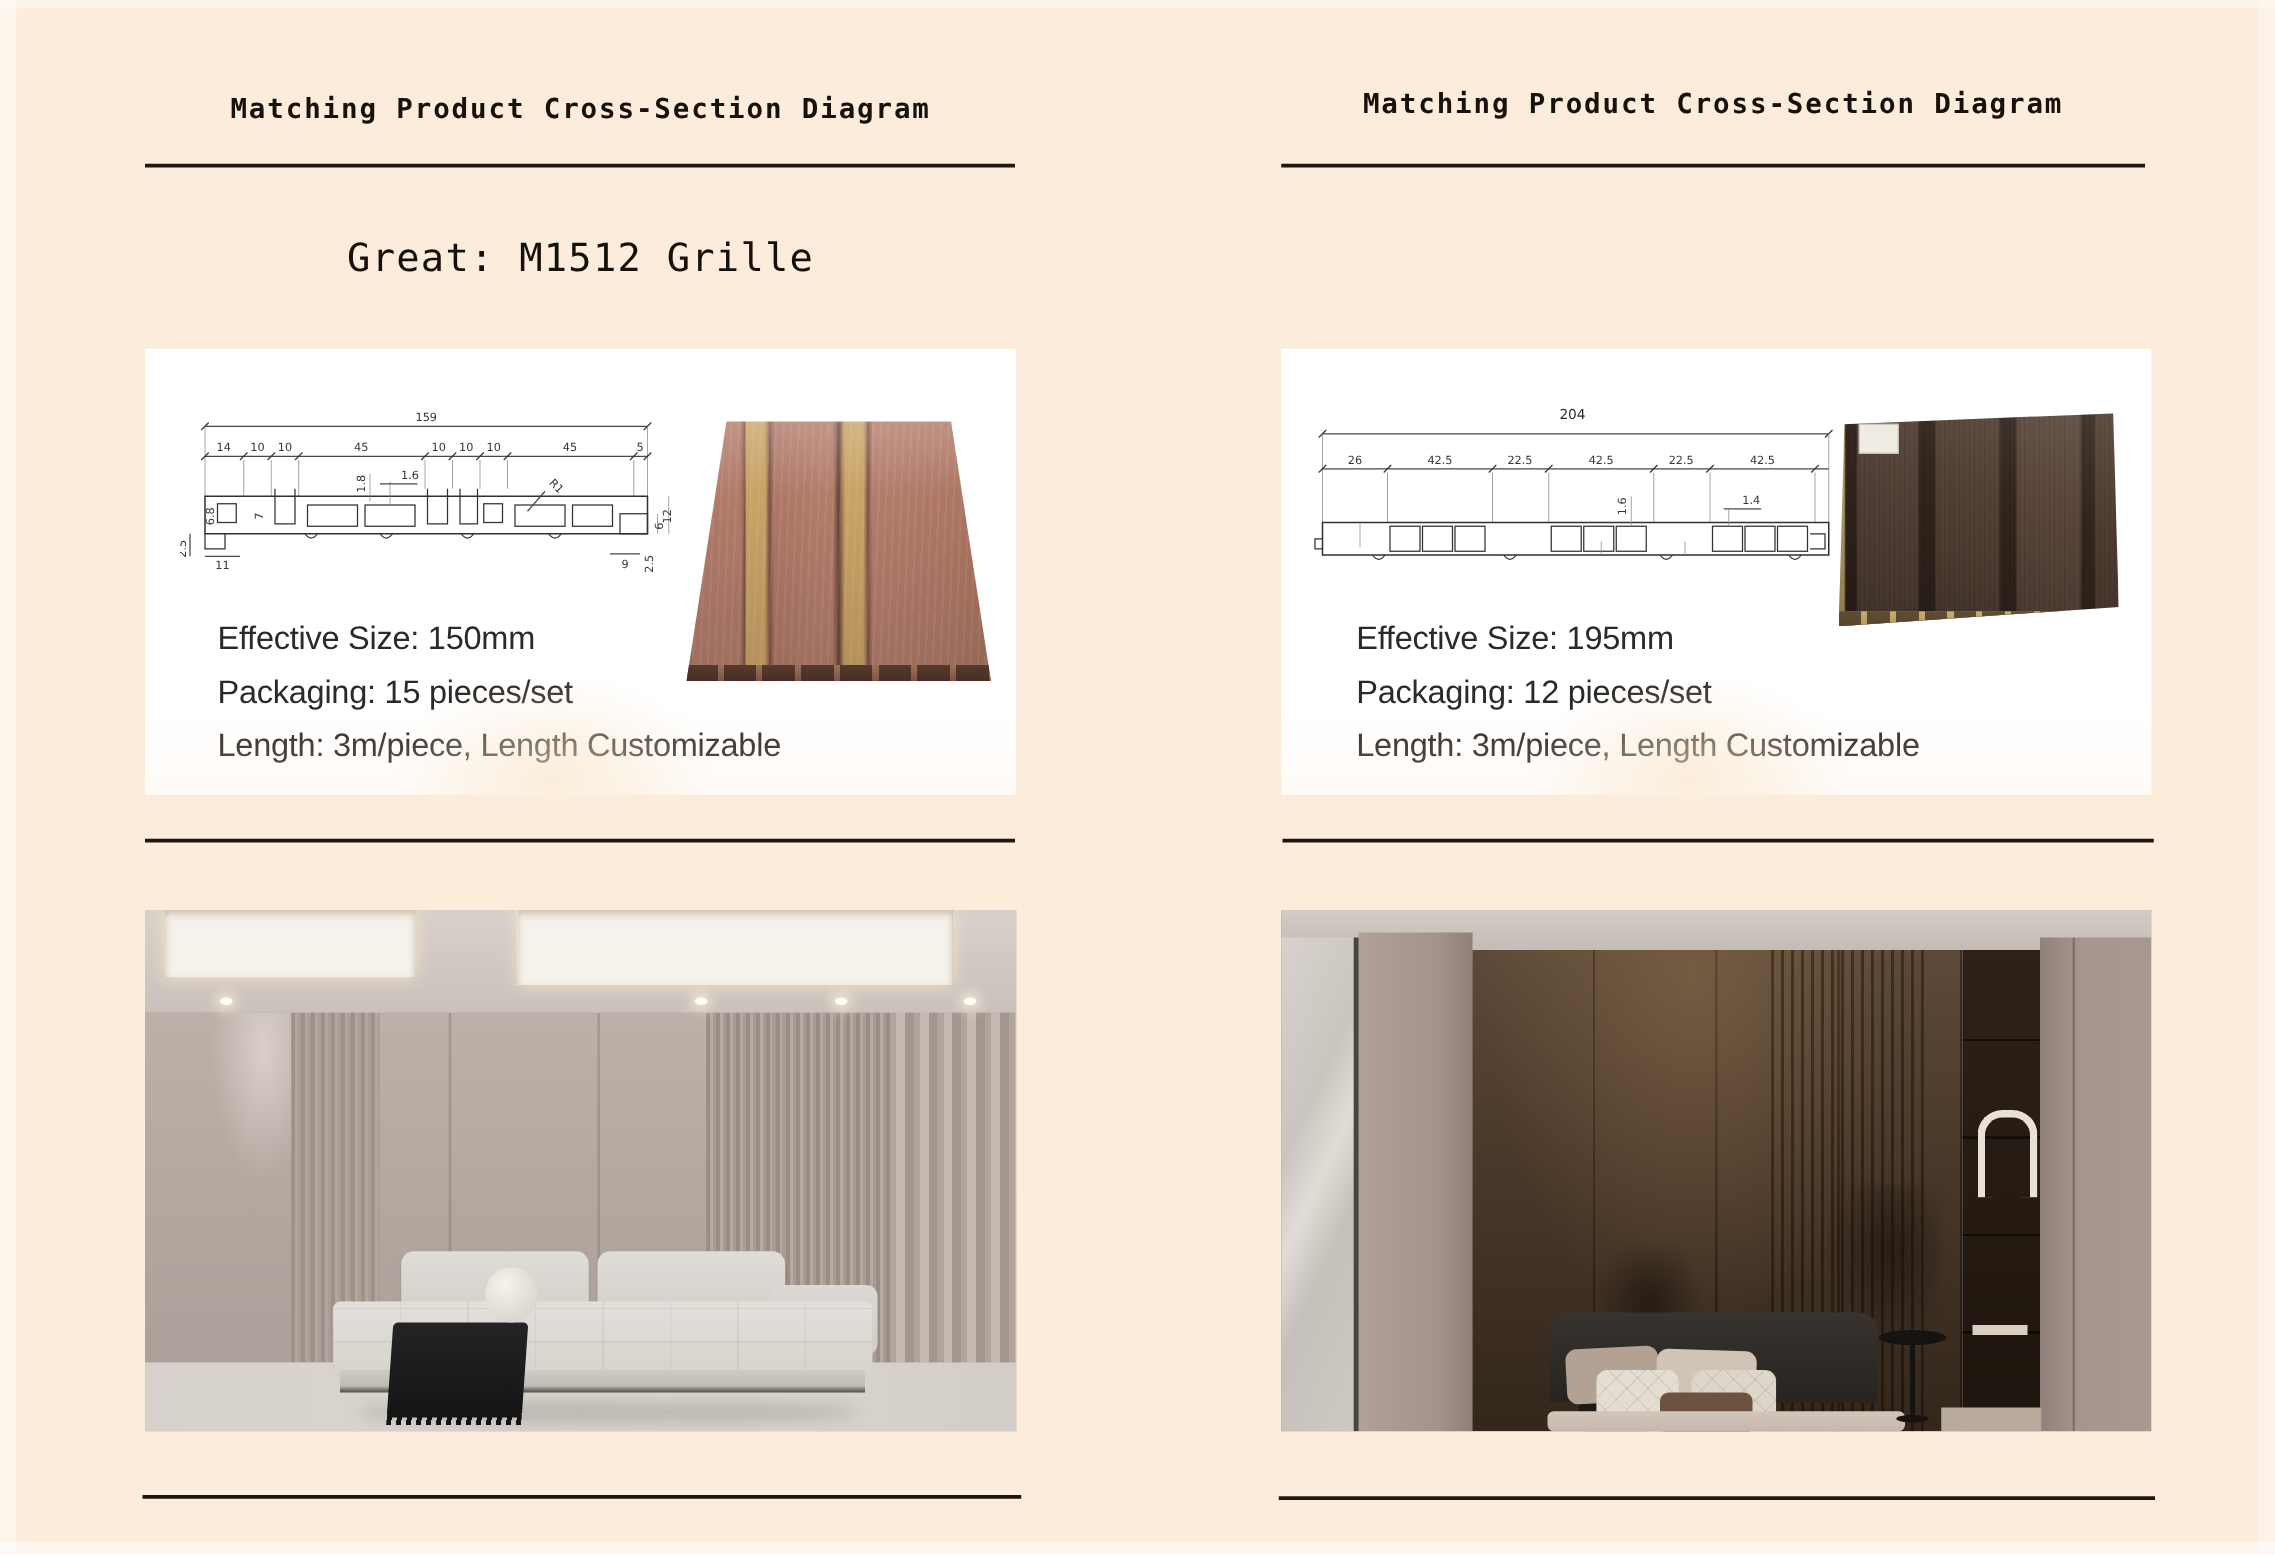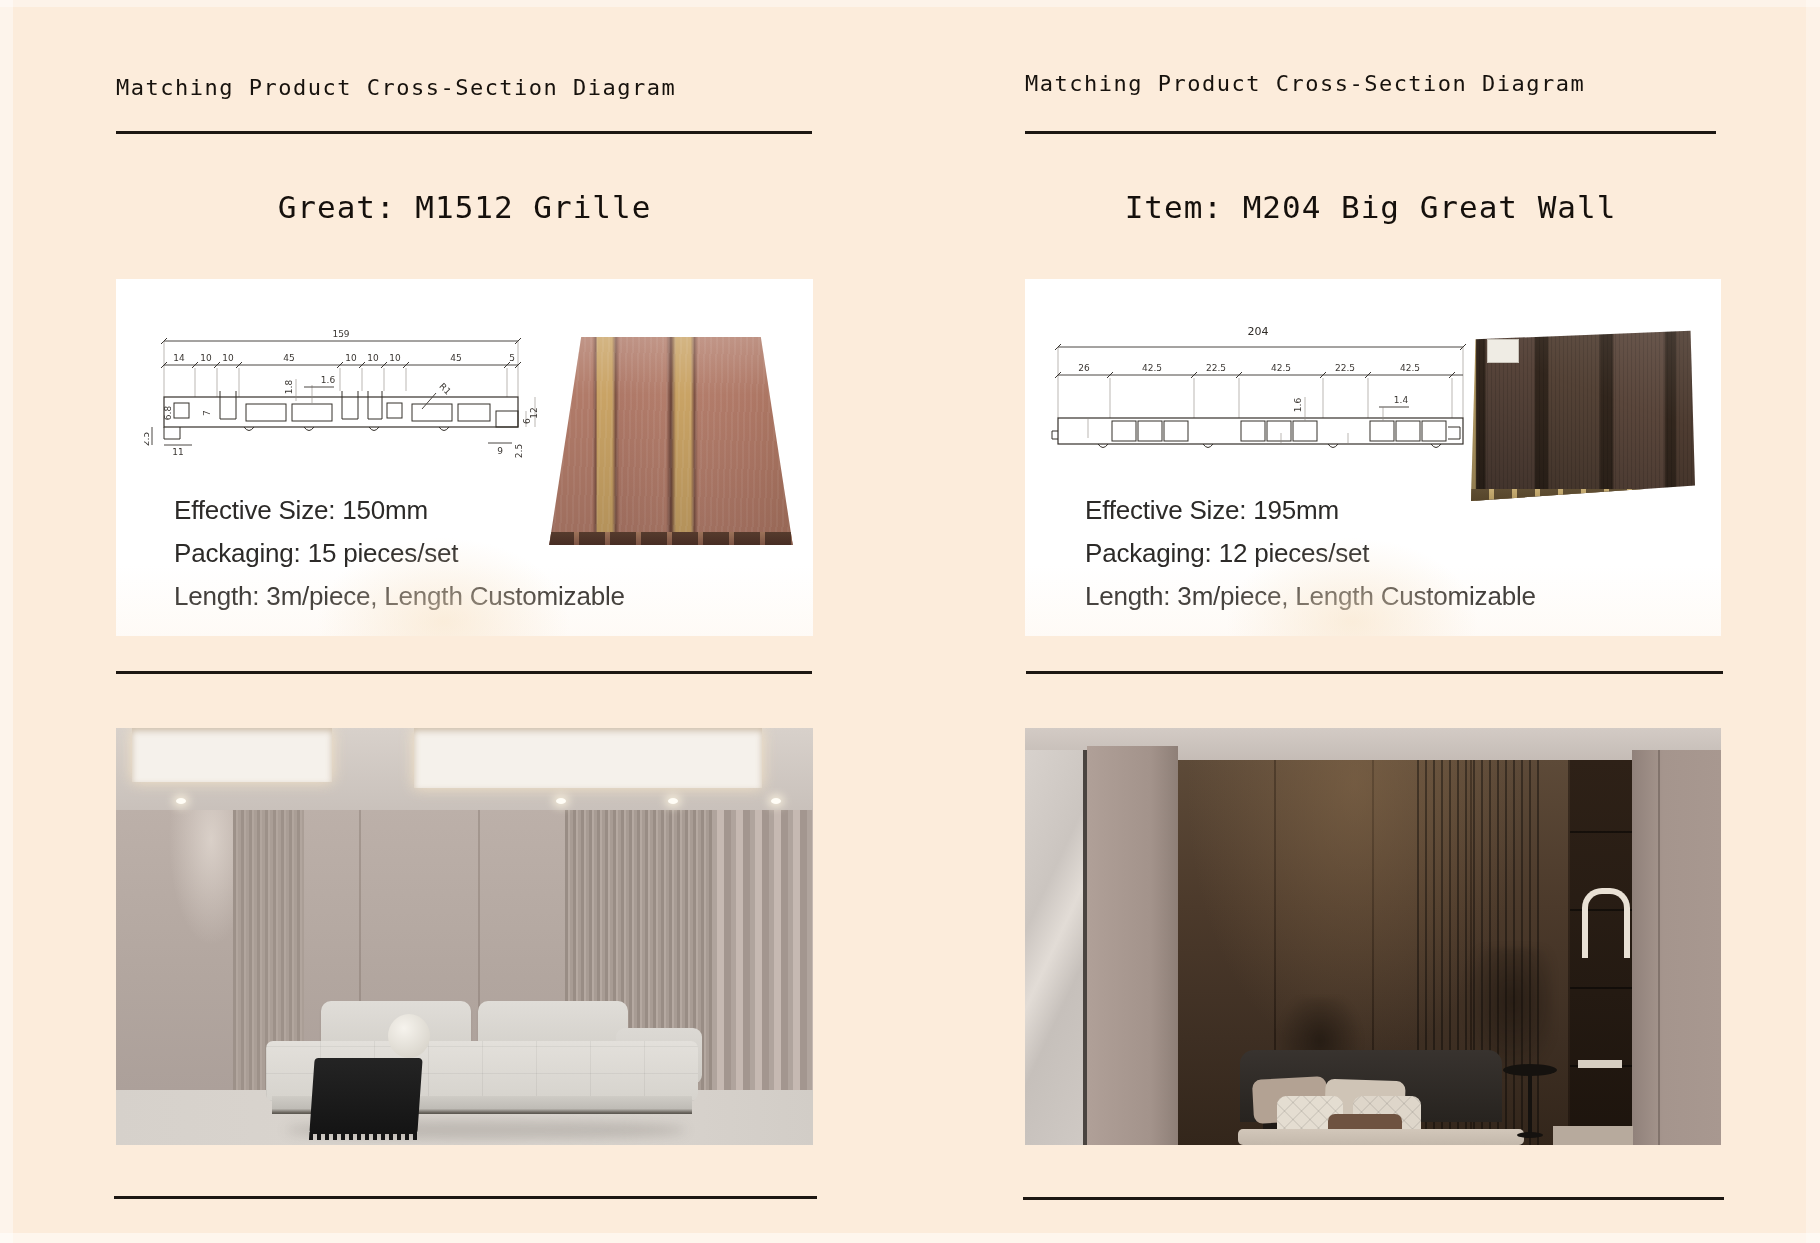--- a/index.html
+++ b/index.html
@@ -9,23 +9,23 @@
     font-family:"Liberation Sans",sans-serif;
   }
   .page-edge{position:absolute;pointer-events:none;}
   .edge-left{left:0;top:0;width:13px;height:100%;background:rgba(255,255,255,.45);}
   .edge-top{left:0;top:0;width:100%;height:7px;background:rgba(255,255,255,.40);}
   .edge-bottom{left:0;bottom:0;width:100%;height:10px;background:rgba(255,255,255,.50);}
   .edge-right{right:0;top:0;width:14px;height:100%;background:rgba(255,255,255,.35);}
 
   
   .col-header{
-    position:absolute;height:32px;line-height:32px;text-align:left;
+    position:absolute;height:32px;line-height:32px;text-align:center;
     font-family:"DejaVu Sans Mono","Liberation Mono",monospace;
-    font-size:22px;letter-spacing:1.5px;color:#17120d;white-space:nowrap;
+    font-size:22px;letter-spacing:1.5px;color:#17120d;white-space:nowrap;font-weight:bold;
   }
   .h-left{left:116px;top:72px;width:697px;}
   .h-right{left:1025px;top:68px;width:691px;}
   .rule{position:absolute;height:3px;background:#1d1712;}
   .rule-h-left{left:116px;top:131px;width:696px;}
   .rule-h-right{left:1025px;top:131px;width:691px;}
   .rule-mid-left{left:116px;top:671px;width:696px;}
   .rule-mid-right{left:1026px;top:671px;width:697px;}
   .rule-bot-left{left:114px;top:1196px;width:703px;}
   .rule-bot-right{left:1023px;top:1197px;width:701px;}
@@ -336,21 +336,20 @@
     <div class="rl-seat"></div>
     <div class="rl-base"></div>
     <div class="rl-throw"></div>
     <div class="rl-ball"></div>
   </div>
 
   <div class="rule rule-bot-left"></div>
 
   <div class="col-header h-right">Matching Product Cross-Section Diagram</div>
   <div class="rule rule-h-right"></div>
-  <div class="item-title t-right">Item: M204 Big Great Wall</div>
 
   <div class="card card-right">
 
     <svg class="diagram dg-right" viewBox="0 0 432 152">
       <text class="dlab-big" x="215" y="12" text-anchor="middle">204</text>
       <line class="dim" x1="15" y1="24" x2="420" y2="24"></line>
       <line class="tick" x1="12" y1="27" x2="18" y2="21"></line>
       <line class="tick" x1="417" y1="27" x2="423" y2="21"></line>
       <line class="ext" x1="15" y1="24" x2="15" y2="95"></line>
       <line class="ext" x1="420" y1="24" x2="420" y2="95"></line>

